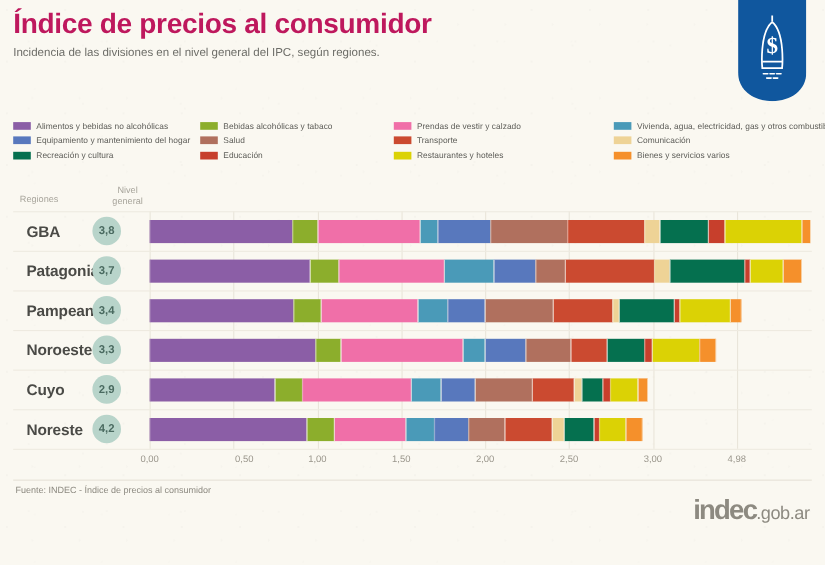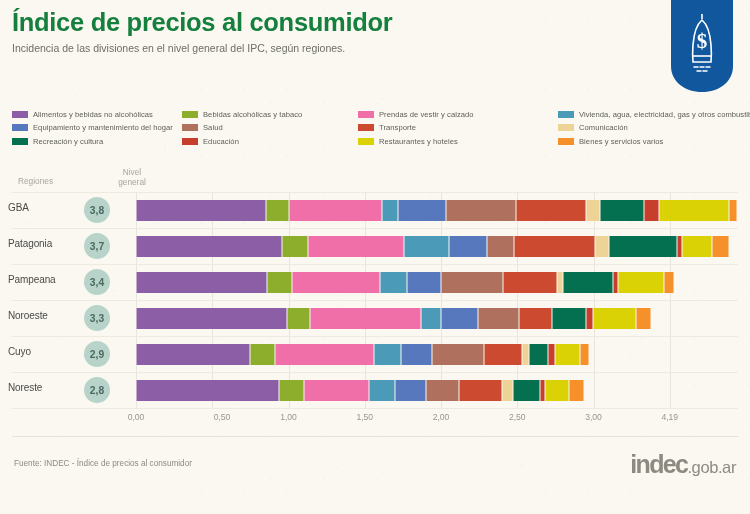--- a/index.html
+++ b/index.html
@@ -15,60 +15,60 @@
     background-image:
       radial-gradient(circle at 12% 20%, rgba(0,0,0,.018) 0 1px, transparent 1px),
       radial-gradient(circle at 37% 62%, rgba(0,0,0,.015) 0 1px, transparent 1px),
       radial-gradient(circle at 68% 33%, rgba(0,0,0,.017) 0 1px, transparent 1px),
       radial-gradient(circle at 85% 78%, rgba(0,0,0,.014) 0 1px, transparent 1px),
       radial-gradient(circle at 52% 88%, rgba(0,0,0,.013) 0 1px, transparent 1px);
     background-size:53px 47px,71px 61px,43px 67px,89px 53px,61px 43px;}
 
   
   .header{position:absolute;left:12px;top:8px;width:700px;}
-  .title{font-size:25.5px;font-weight:bold;color:#15803d;letter-spacing:-.3px;line-height:1.1;margin:0 0 5px 0;}
+  .title{font-size:25.5px;font-weight:bold;color:#be185d;letter-spacing:-.3px;line-height:1.1;margin:0 0 5px 0;}
   .subtitle{font-size:10.5px;color:#6d6d68;line-height:1.42;}
 
   
   .shield{position:absolute;right:17px;top:0;width:62px;height:92px;}
   .shield svg{display:block;}
 
   
   .legend{position:absolute;left:12px;top:99px;width:730px;
     display:grid;grid-template-columns:170px 176px 200px 184px;
     grid-auto-rows:13.5px;column-gap:0;align-items:center;}
   .lg{display:flex;align-items:center;gap:5px;margin-top:17px;}
   .lg .sw{width:16px;height:7px;flex:0 0 16px;}
   .lg .tx{font-size:7.6px;color:#5d5d58;white-space:nowrap;letter-spacing:.05px;}
 
   
   .thead{position:absolute;left:12px;top:166px;width:726px;height:26px;}
   .th-reg{position:absolute;left:6px;top:10px;font-size:8.3px;color:#a8a59c;}
-  .th-niv{position:absolute;left:100px;top:2px;font-size:8.3px;color:#a8a59c;line-height:1.18;text-align:center;width:40px;}
+  .th-niv{position:absolute;left:84px;top:2px;font-size:8.3px;color:#a8a59c;line-height:1.18;text-align:center;width:40px;}
 
   
   .plot{position:absolute;left:0;top:192px;width:750px;height:216px;}
   .gridline{position:absolute;top:0;bottom:0;width:1px;background:#e9e5da;}
   .rowline{position:absolute;left:12px;width:726px;height:1px;background:#eeeae0;}
 
   .row{position:absolute;left:0;width:750px;height:36px;}
-  .rlabel{position:absolute;left:8px;top:10px;font-size:10px;font-weight:normal;color:#4a4a46;letter-spacing:-.1px;}
+  .rlabel{position:absolute;left:24px;top:10px;font-size:14px;font-weight:bold;color:#4a4a46;letter-spacing:-.1px;}
   .rcircle{position:absolute;left:84px;top:5px;width:26px;height:26px;border-radius:50%;
     background:#b8d4ca;display:flex;align-items:center;justify-content:center;
     font-size:10.3px;font-weight:bold;color:#4a6a60;}
   .bar{position:absolute;top:8px;height:21px;white-space:nowrap;font-size:0;}
   .seg{display:inline-block;height:21px;vertical-align:top;box-shadow:0.5px 0 0 0 #faf8f1 inset, -0.5px 0 0 0 #faf8f1 inset;}
 
   
   .axis{position:absolute;top:408px;left:0;width:750px;height:22px;}
   .tick{position:absolute;top:4px;font-size:8.6px;color:#9a968c;transform:translateX(-50%);}
 
   
   .srcline{position:absolute;left:12px;top:436px;width:726px;height:1px;background:#e6e2d7;}
-  .source{position:absolute;left:14px;top:459px;font-size:8.2px;color:#8d8a81;}
+  .source{position:absolute;left:14px;top:441px;font-size:8.2px;color:#8d8a81;}
   .brand{position:absolute;right:14px;top:452px;font-size:25px;color:#8d8a81;letter-spacing:-1.2px;line-height:1;}
   .brand b{font-weight:bold;letter-spacing:-1.6px;}
   .brand span{font-size:16.5px;letter-spacing:-.4px;}
 </style>
 </head>
 <body>
 
 <div class="noise"></div>
 
 <div class="header">
@@ -189,34 +189,34 @@
     </div>
     <div class="rowline" style="top: 144px;"></div>
     <div class="row" style="top: 144px;">
       <div class="rlabel">Cuyo</div>
       <div class="rcircle">2,9</div>
       <div class="bar" style="left: 136px;"><span class="seg" title="Alimentos y bebidas no alcohólicas: 0,75" style="width: 114.375px; background: rgb(139, 94, 166);"></span><span class="seg" title="Bebidas alcohólicas y tabaco: 0,16" style="width: 24.4px; background: rgb(140, 174, 44);"></span><span class="seg" title="Prendas de vestir y calzado: 0,65" style="width: 99.125px; background: rgb(240, 111, 168);"></span><span class="seg" title="Vivienda, agua, electricidad, gas y otros combustibles: 0,18" style="width: 27.45px; background: rgb(74, 154, 184);"></span><span class="seg" title="Equipamiento y mantenimiento del hogar: 0,20" style="width: 30.5px; background: rgb(88, 120, 189);"></span><span class="seg" title="Salud: 0,34" style="width: 51.85px; background: rgb(176, 112, 94);"></span><span class="seg" title="Transporte: 0,25" style="width: 38.125px; background: rgb(203, 74, 48);"></span><span class="seg" title="Comunicación: 0,05" style="width: 7.625px; background: rgb(238, 211, 150);"></span><span class="seg" title="Recreación y cultura: 0,12" style="width: 18.3px; background: rgb(5, 112, 79);"></span><span class="seg" title="Educación: 0,05" style="width: 7.625px; background: rgb(199, 63, 44);"></span><span class="seg" title="Restaurantes y hoteles: 0,16" style="width: 24.4px; background: rgb(219, 210, 5);"></span><span class="seg" title="Bienes y servicios varios: 0,06" style="width: 9.15px; background: rgb(245, 144, 43);"></span></div>
     </div>
     <div class="rowline" style="top: 180px;"></div>
     <div class="row" style="top: 180px;">
       <div class="rlabel">Noreste</div>
-      <div class="rcircle">2,8</div>
+      <div class="rcircle">4,2</div>
       <div class="bar" style="left: 136px;"><span class="seg" title="Alimentos y bebidas no alcohólicas: 0,94" style="width: 143.35px; background: rgb(139, 94, 166);"></span><span class="seg" title="Bebidas alcohólicas y tabaco: 0,16" style="width: 24.4px; background: rgb(140, 174, 44);"></span><span class="seg" title="Prendas de vestir y calzado: 0,43" style="width: 65.575px; background: rgb(240, 111, 168);"></span><span class="seg" title="Vivienda, agua, electricidad, gas y otros combustibles: 0,17" style="width: 25.925px; background: rgb(74, 154, 184);"></span><span class="seg" title="Equipamiento y mantenimiento del hogar: 0,20" style="width: 30.5px; background: rgb(88, 120, 189);"></span><span class="seg" title="Salud: 0,22" style="width: 33.55px; background: rgb(176, 112, 94);"></span><span class="seg" title="Transporte: 0,28" style="width: 42.7px; background: rgb(203, 74, 48);"></span><span class="seg" title="Comunicación: 0,07" style="width: 10.675px; background: rgb(238, 211, 150);"></span><span class="seg" title="Recreación y cultura: 0,18" style="width: 27.45px; background: rgb(5, 112, 79);"></span><span class="seg" title="Educación: 0,03" style="width: 4.575px; background: rgb(199, 63, 44);"></span><span class="seg" title="Restaurantes y hoteles: 0,16" style="width: 24.4px; background: rgb(219, 210, 5);"></span><span class="seg" title="Bienes y servicios varios: 0,10" style="width: 15.25px; background: rgb(245, 144, 43);"></span></div>
     </div>
     <div class="rowline" style="top: 216px;"></div>
   </div>
 
 <div class="axis">
     <div class="tick" style="left: 136px;">0,00</div>
     <div class="tick" style="left: 222px;">0,50</div>
     <div class="tick" style="left: 288.5px;">1,00</div>
     <div class="tick" style="left: 364.75px;">1,50</div>
     <div class="tick" style="left: 441px;">2,00</div>
     <div class="tick" style="left: 517.25px;">2,50</div>
     <div class="tick" style="left: 593.5px;">3,00</div>
-    <div class="tick" style="left: 669.75px;">4,19</div>
+    <div class="tick" style="left: 669.75px;">4,98</div>
   </div>
 
 <div class="srcline"></div>
 <div class="source">Fuente: INDEC - Índice de precios al consumidor</div>
 <div class="brand">
   <b>indec</b><span>.gob.ar</span>
 </div>
 
 </body></html>

